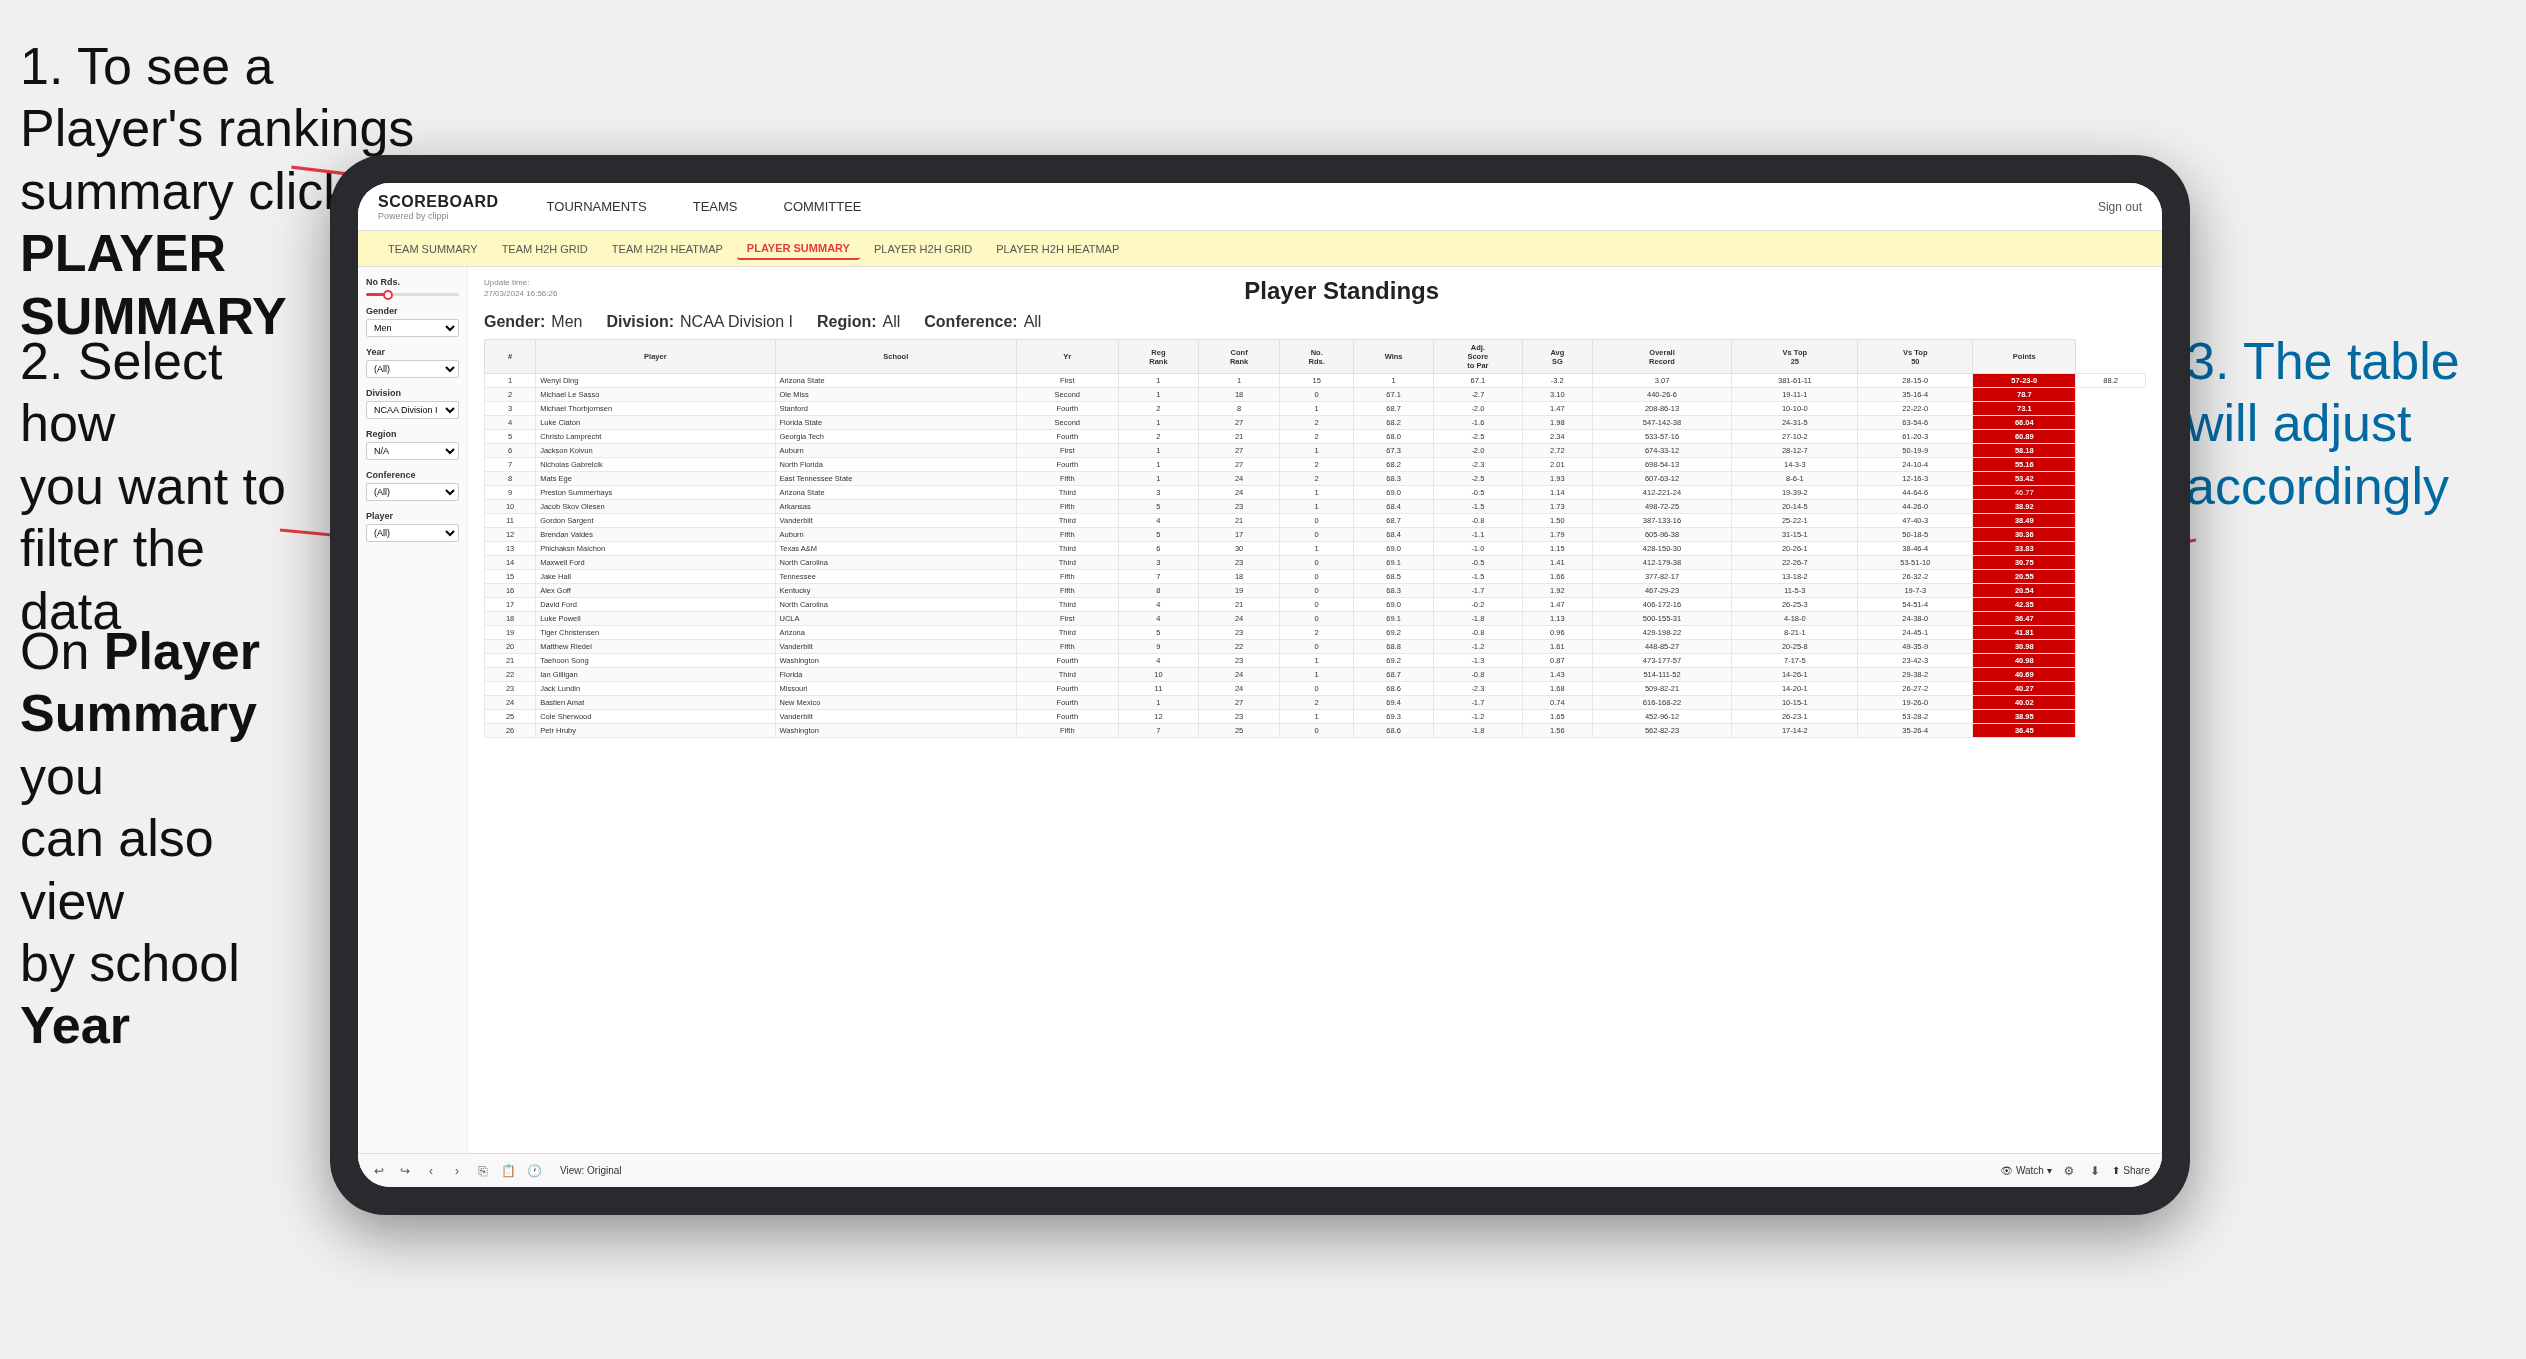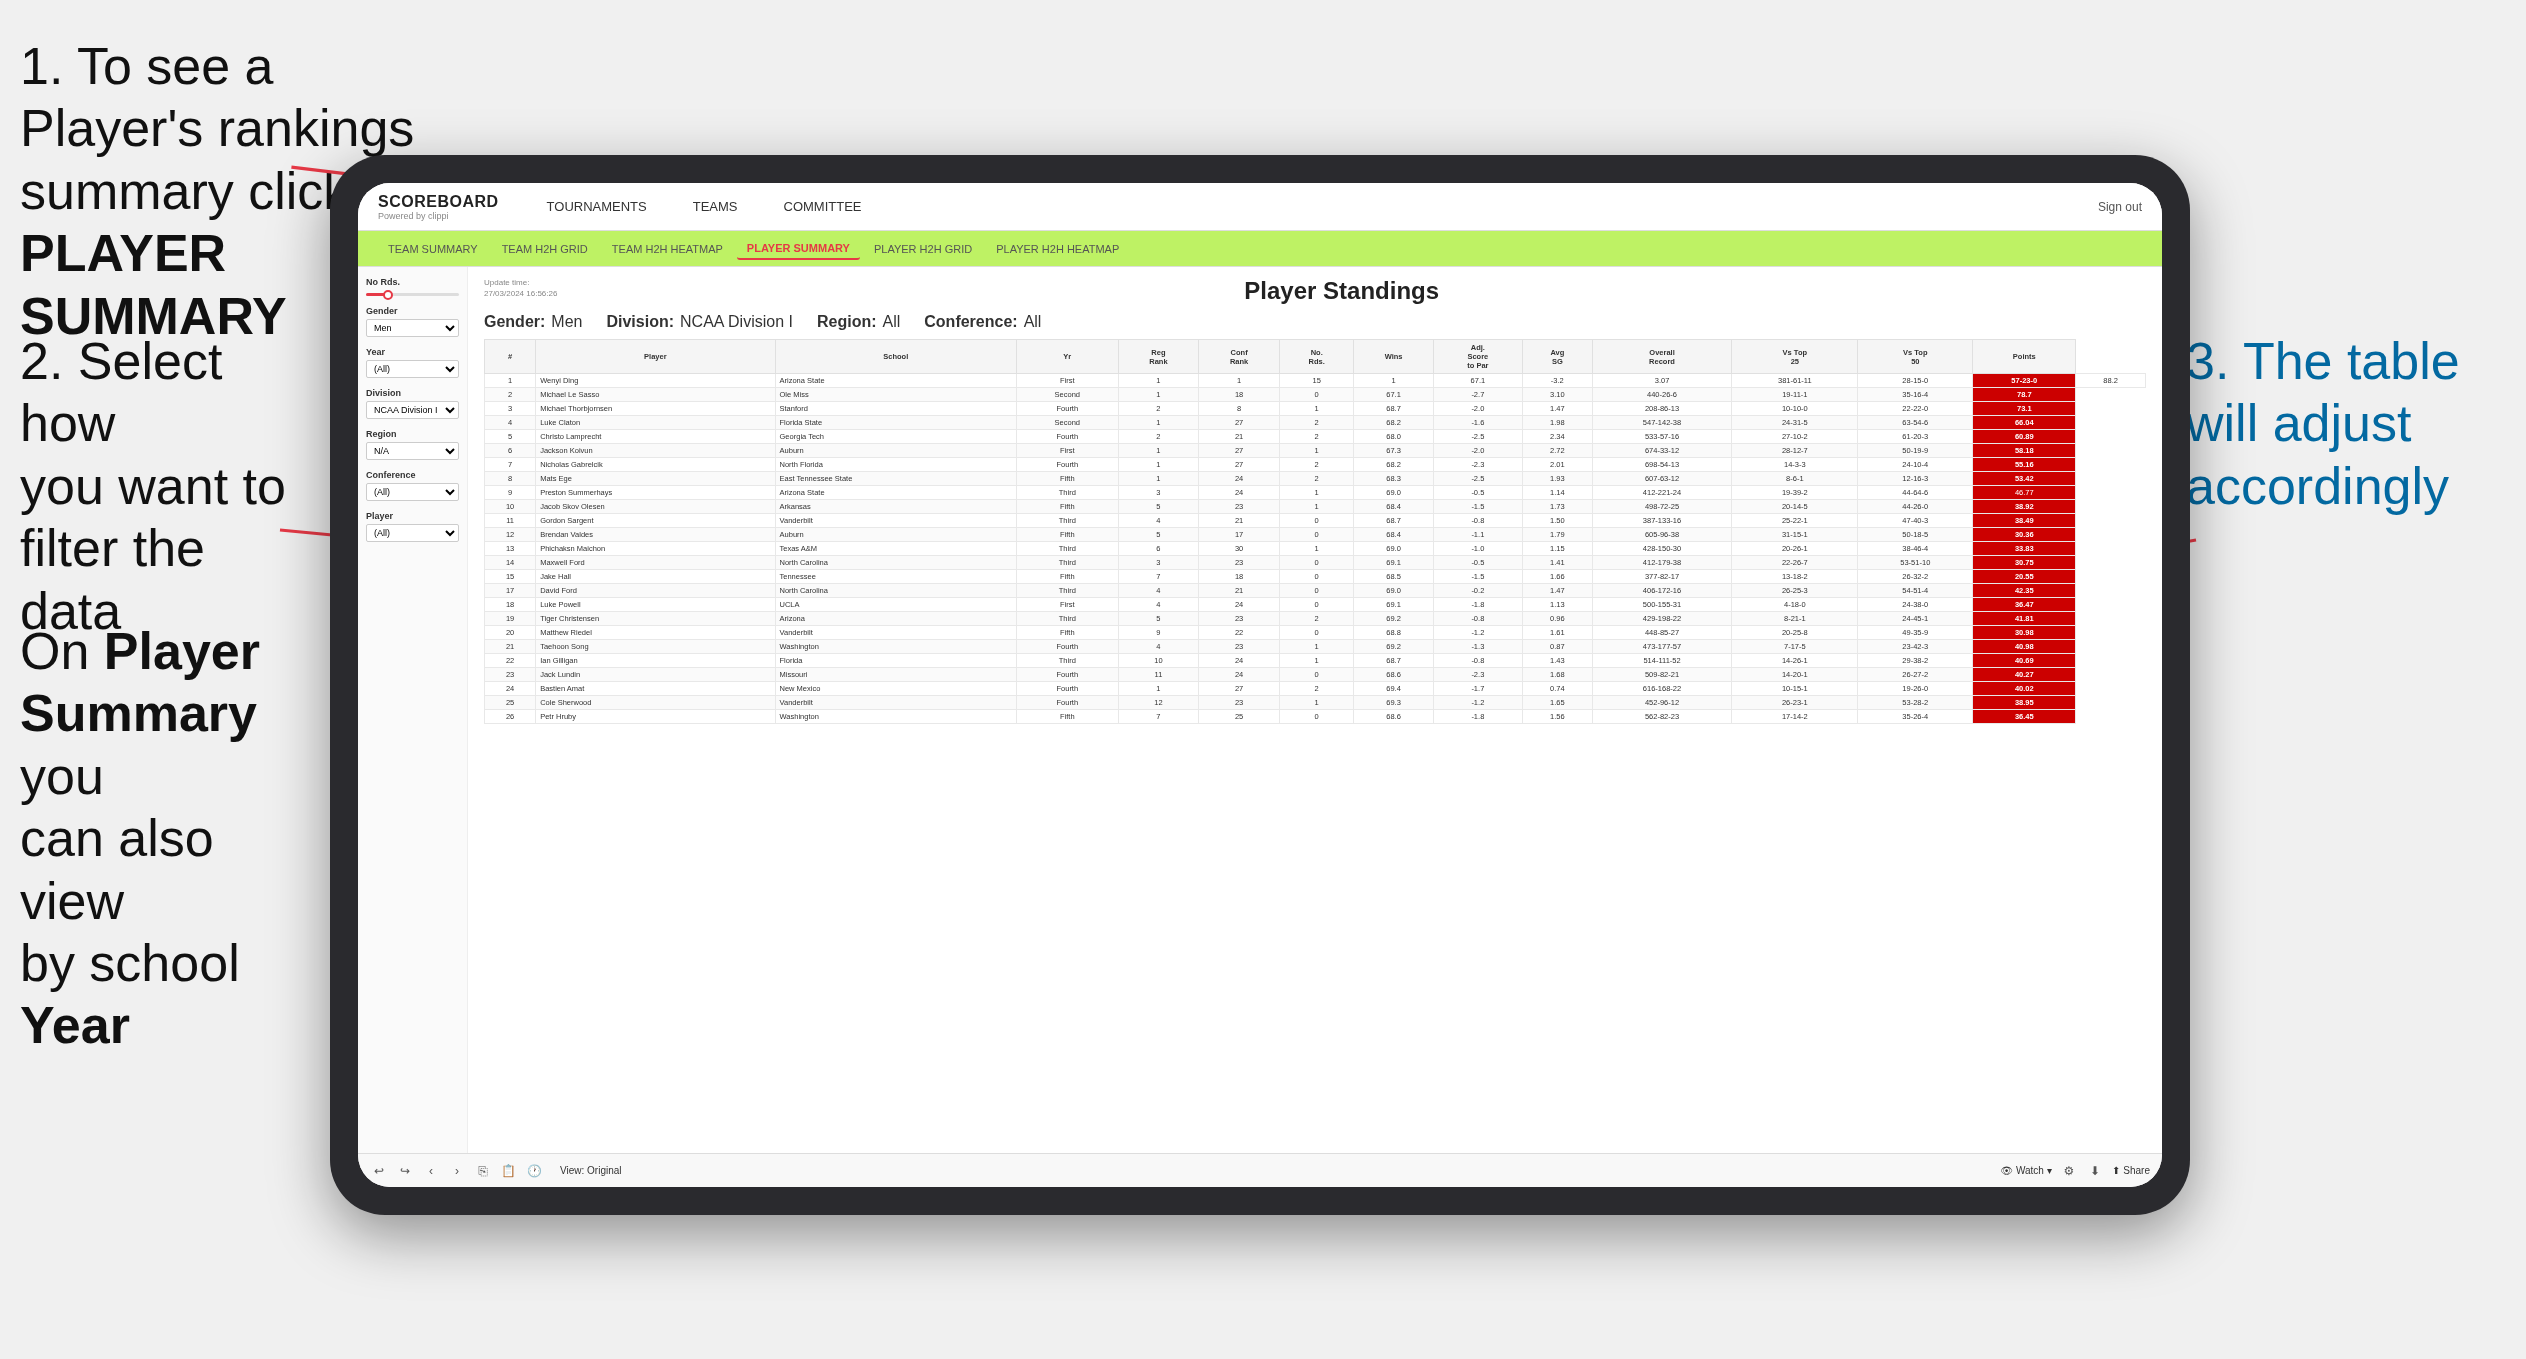--- a/index.html
+++ b/index.html
@@ -130,21 +130,21 @@
     .nav-spacer { flex: 1; }
 
     .sign-out {
       font-size: 12px;
       color: #555;
       cursor: pointer;
     }
 
     
     .sub-nav {
-      background: #bef264;
+      background: #fef9c3;
       border-bottom: 1px solid #ddd;
       padding: 0 20px;
       height: 36px;
       display: flex;
       align-items: center;
       gap: 4px;
       text-align: right;
     }
 
     .sub-nav-item {
@@ -737,20 +737,36 @@
                 <td>7</td>
                 <td>18</td>
                 <td>0</td>
                 <td>68.5</td>
                 <td>-1.5</td>
                 <td>1.66</td>
                 <td>377-82-17</td>
                 <td>13-18-2</td>
                 <td>26-32-2</td>
                 <td class="points-cell" style="background: rgb(204, 0, 0); color: rgb(255, 255, 255); font-weight: 700;">20.55</td>
+              </tr>
+              <tr>
+                <td>16</td>
+                <td class="name-col">Alex Goff</td>
+                <td class="school-col">Kentucky</td>
+                <td>Fifth</td>
+                <td>8</td>
+                <td>19</td>
+                <td>0</td>
+                <td>68.3</td>
+                <td>-1.7</td>
+                <td>1.92</td>
+                <td>467-29-23</td>
+                <td>11-5-3</td>
+                <td>19-7-3</td>
+                <td class="points-cell" style="background: rgb(204, 0, 0); color: rgb(255, 255, 255); font-weight: 700;">20.54</td>
               </tr>
               <tr>
                 <td>17</td>
                 <td class="name-col">David Ford</td>
                 <td class="school-col">North Carolina</td>
                 <td>Third</td>
                 <td>4</td>
                 <td>21</td>
                 <td>0</td>
                 <td>69.0</td>

